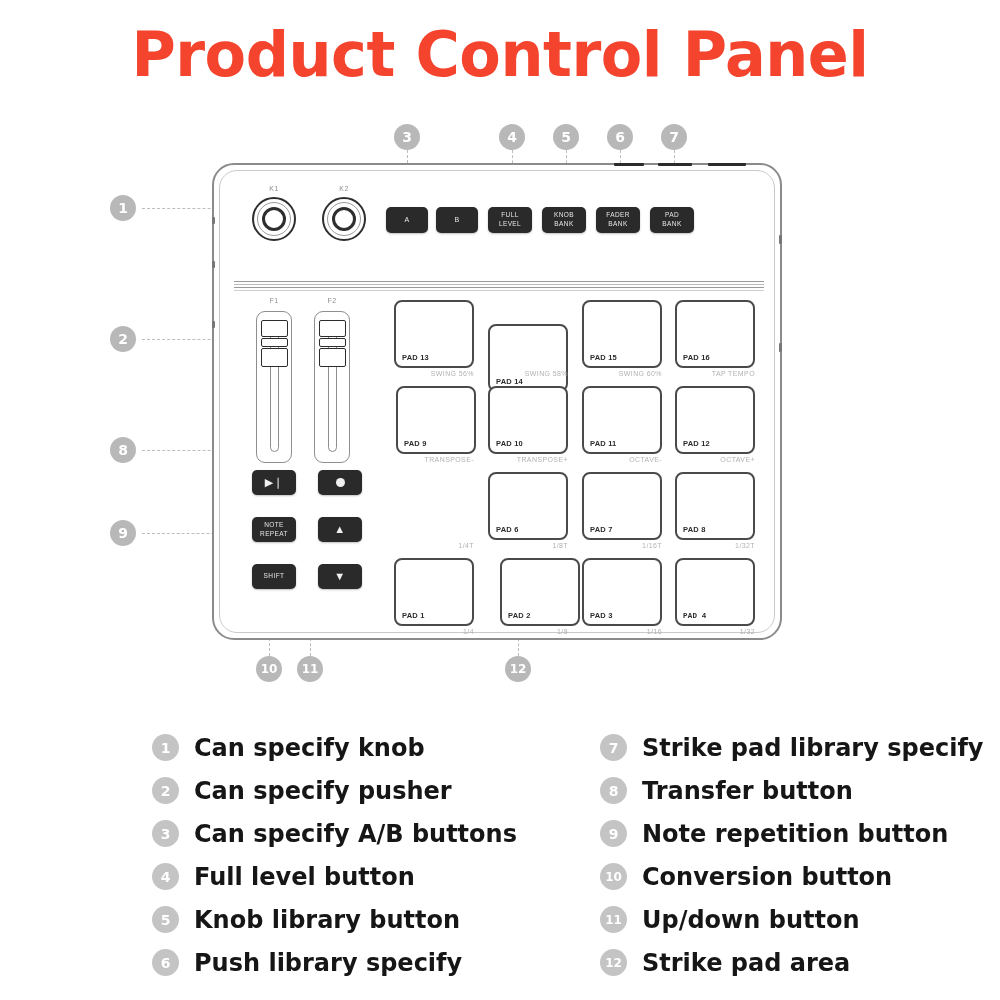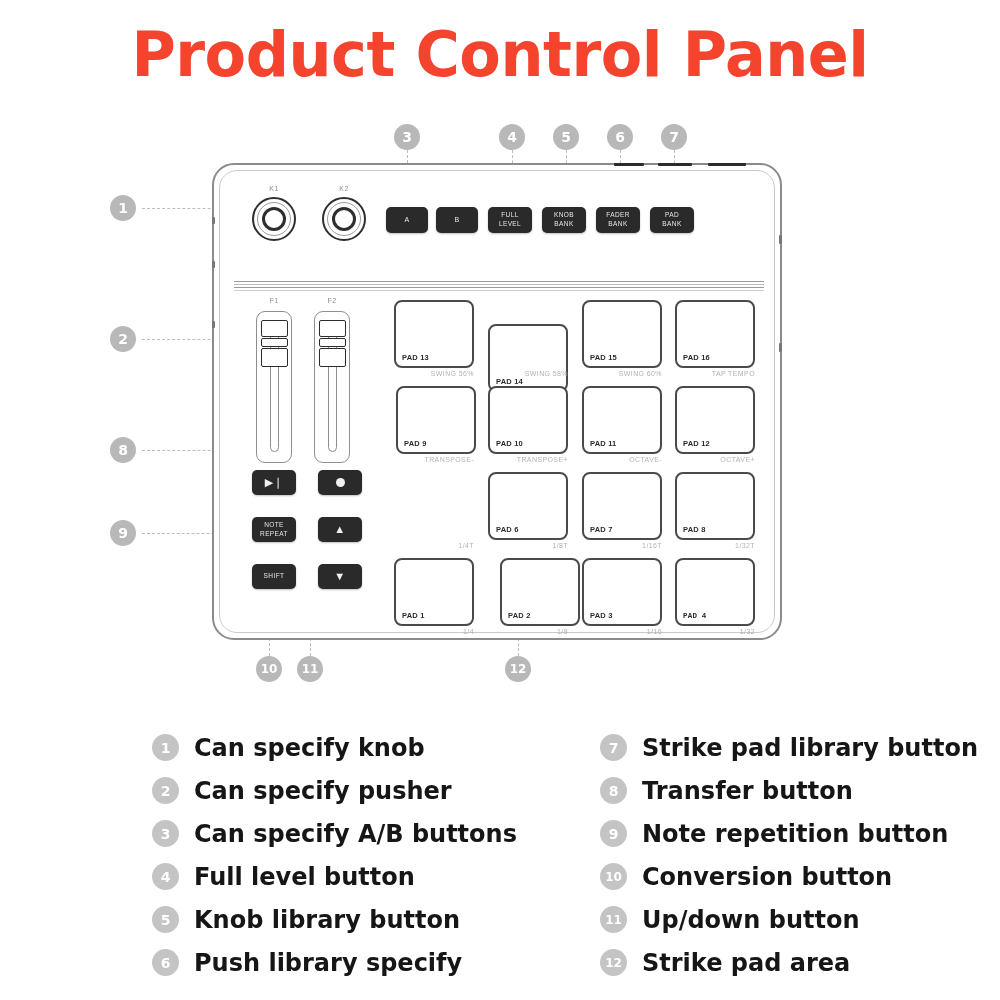--- a/index.html
+++ b/index.html
@@ -587,21 +587,21 @@
       </div>
       <div class="legend-item">
         <span class="legend-badge">6</span>
         <span class="legend-text">Push library specify</span>
       </div>
     </div>
 
     <div class="legend-col right">
       <div class="legend-item">
         <span class="legend-badge">7</span>
-        <span class="legend-text">Strike pad library button</span>
+        <span class="legend-text">Strike pad library specify</span>
       </div>
       <div class="legend-item">
         <span class="legend-badge">8</span>
         <span class="legend-text">Transfer button</span>
       </div>
       <div class="legend-item">
         <span class="legend-badge">9</span>
         <span class="legend-text">Note repetition button</span>
       </div>
       <div class="legend-item">

